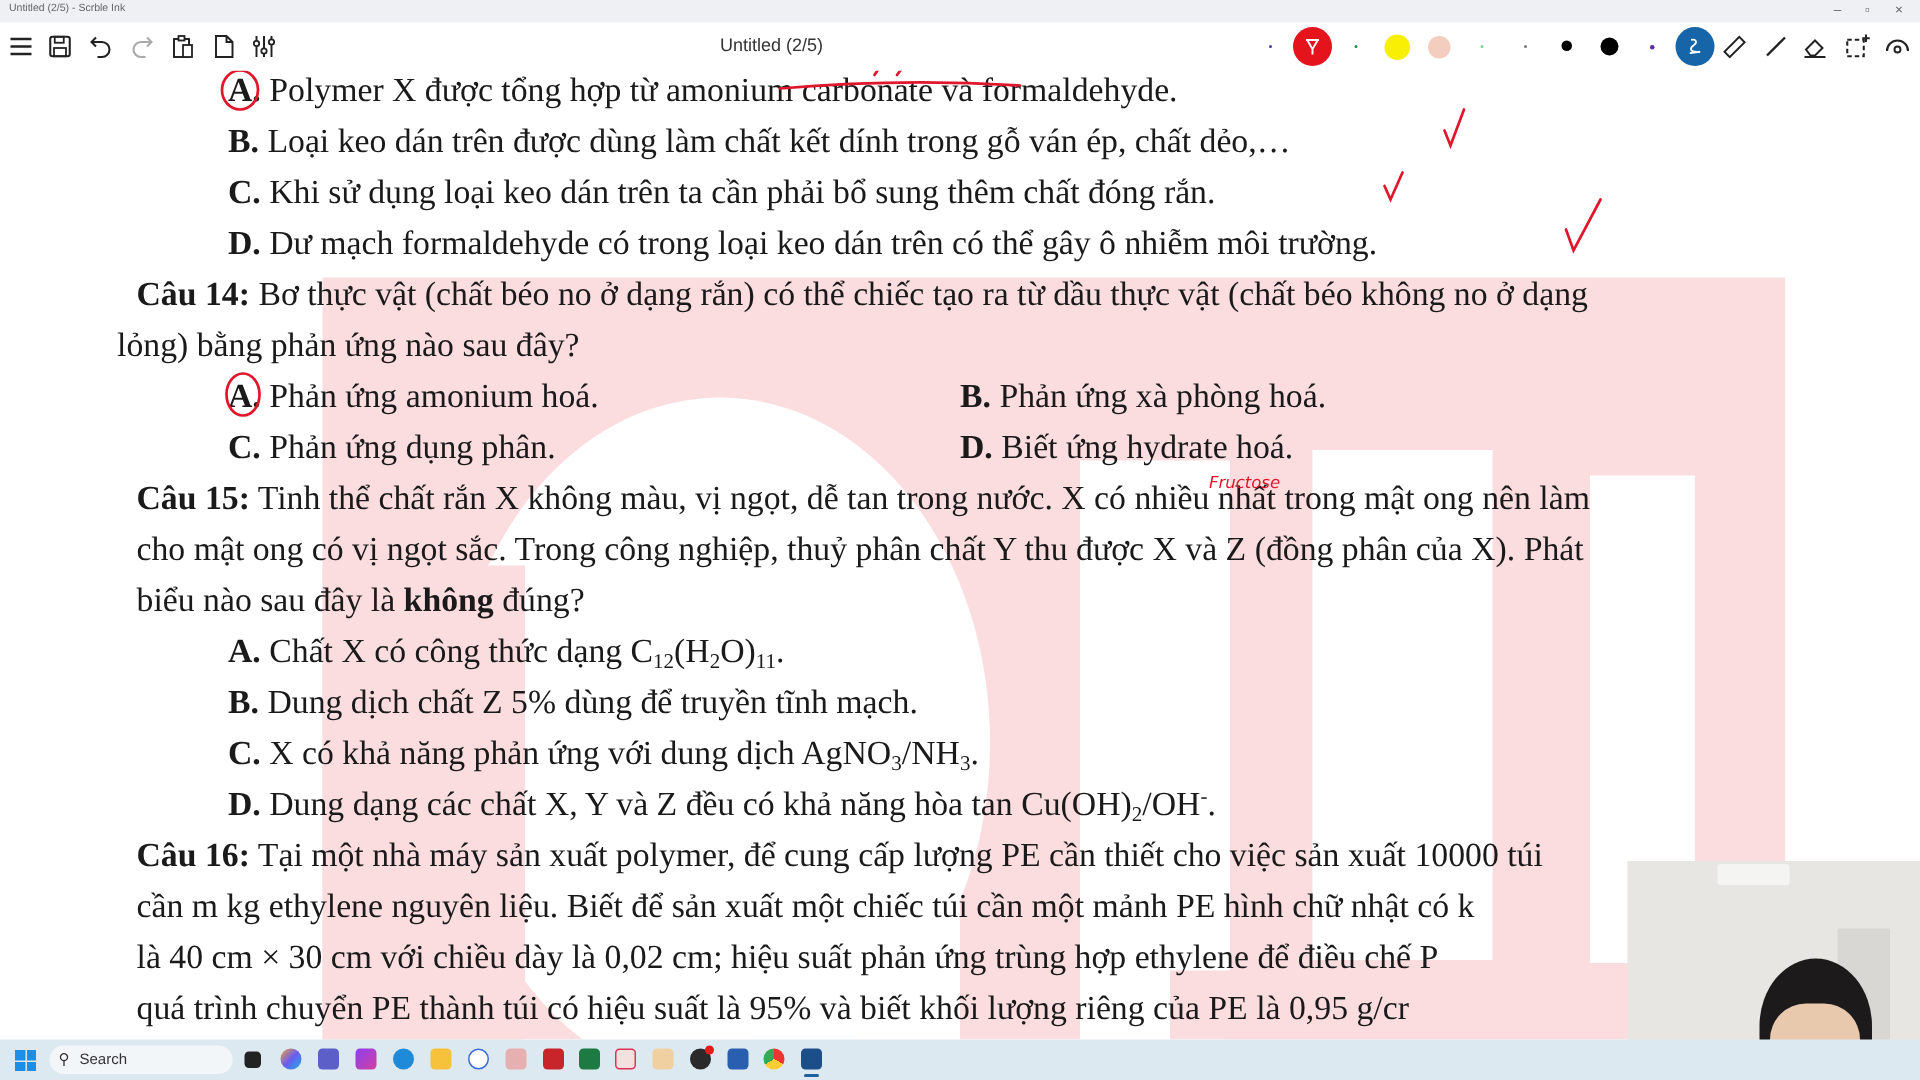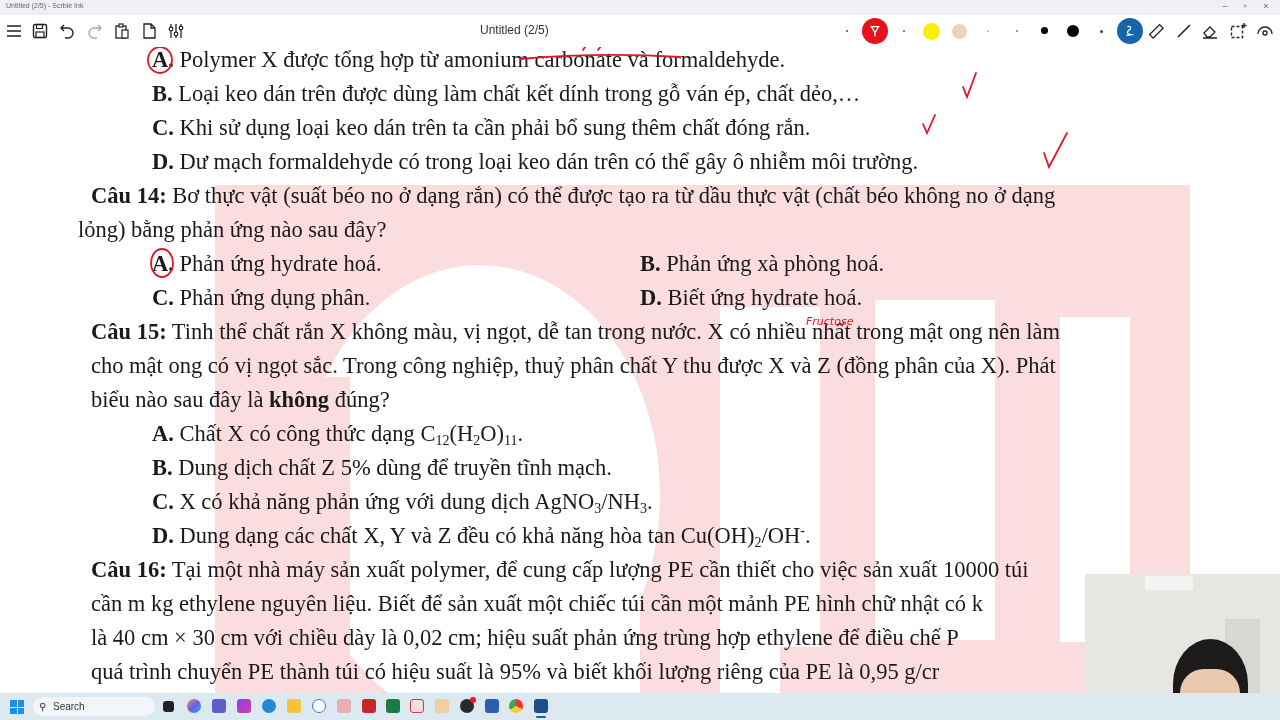--- a/index.html
+++ b/index.html
@@ -164,25 +164,25 @@
       <b>B.</b> <span>Loại keo dán trên được dùng làm chất kết dính trong gỗ ván ép, chất dẻo,…</span>
     </div>
     <div class="ln" style="left:152px;top:64px">
       <b>C.</b> <span>Khi sử dụng loại keo dán trên ta cần phải bổ sung thêm chất đóng rắn.</span>
     </div>
     <div class="ln" style="left:152px;top:98px">
       <b>D.</b> <span>Dư mạch formaldehyde có trong loại keo dán trên có thể gây ô nhiễm môi trường.</span>
     </div>
 
     <div class="ln" style="left:91px;top:132px">
-      <b>Câu 14:</b> <span>Bơ thực vật (suất béo no ở dạng rắn) có thể được tạo ra từ dầu thực vật (chất béo không no ở dạng</span>
+      <b>Câu 14:</b> <span>Bơ thực vật (chất béo no ở dạng rắn) có thể chiếc tạo ra từ dầu thực vật (chất béo không no ở dạng</span>
     </div>
     <div class="ln" style="left:78px;top:166px">lỏng) bằng phản ứng nào sau đây?</div>
     <div class="ln" style="left:152px;top:200px">
-      <b>A.</b> <span>Phản ứng hydrate hoá.</span>
+      <b>A.</b> <span>Phản ứng amonium hoá.</span>
     </div>
     <div class="ln" style="left:640px;top:200px">
       <b>B.</b> <span>Phản ứng xà phòng hoá.</span>
     </div>
     <div class="ln" style="left:152px;top:234px">
       <b>C.</b> <span>Phản ứng dụng phân.</span>
     </div>
     <div class="ln" style="left:640px;top:234px">
       <b>D.</b> <span>Biết ứng hydrate hoá.</span>
     </div>

